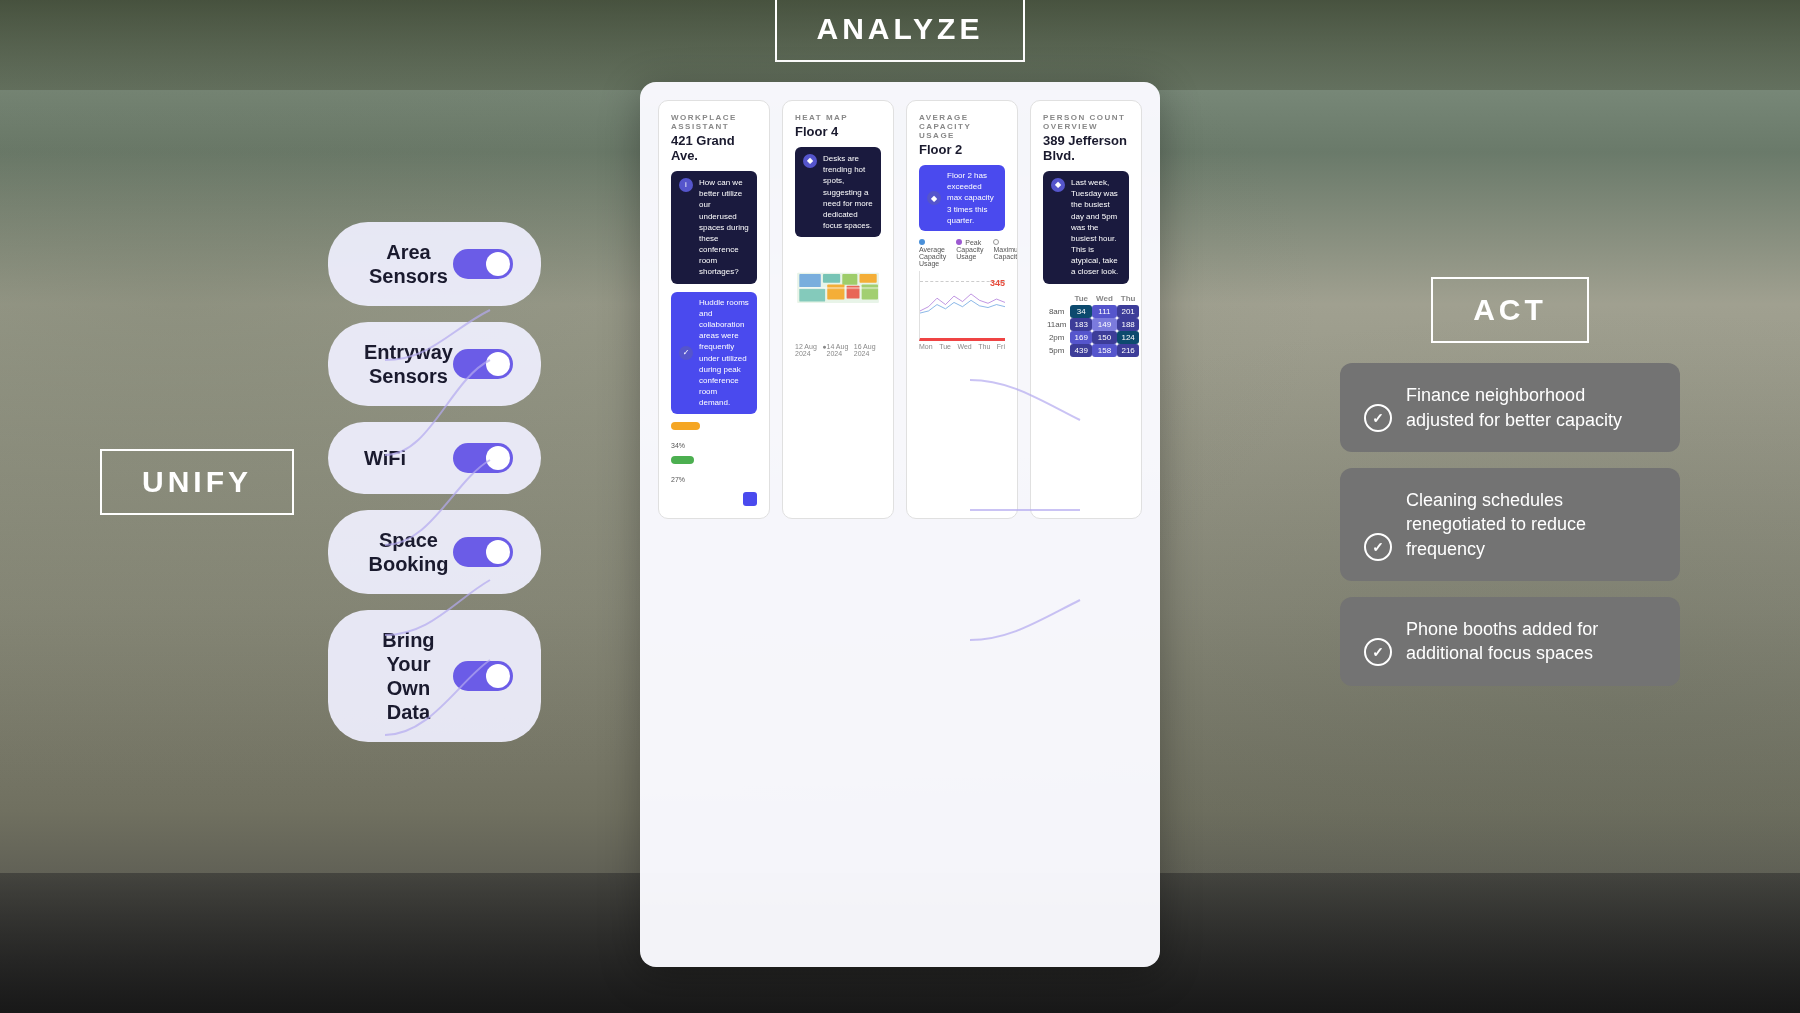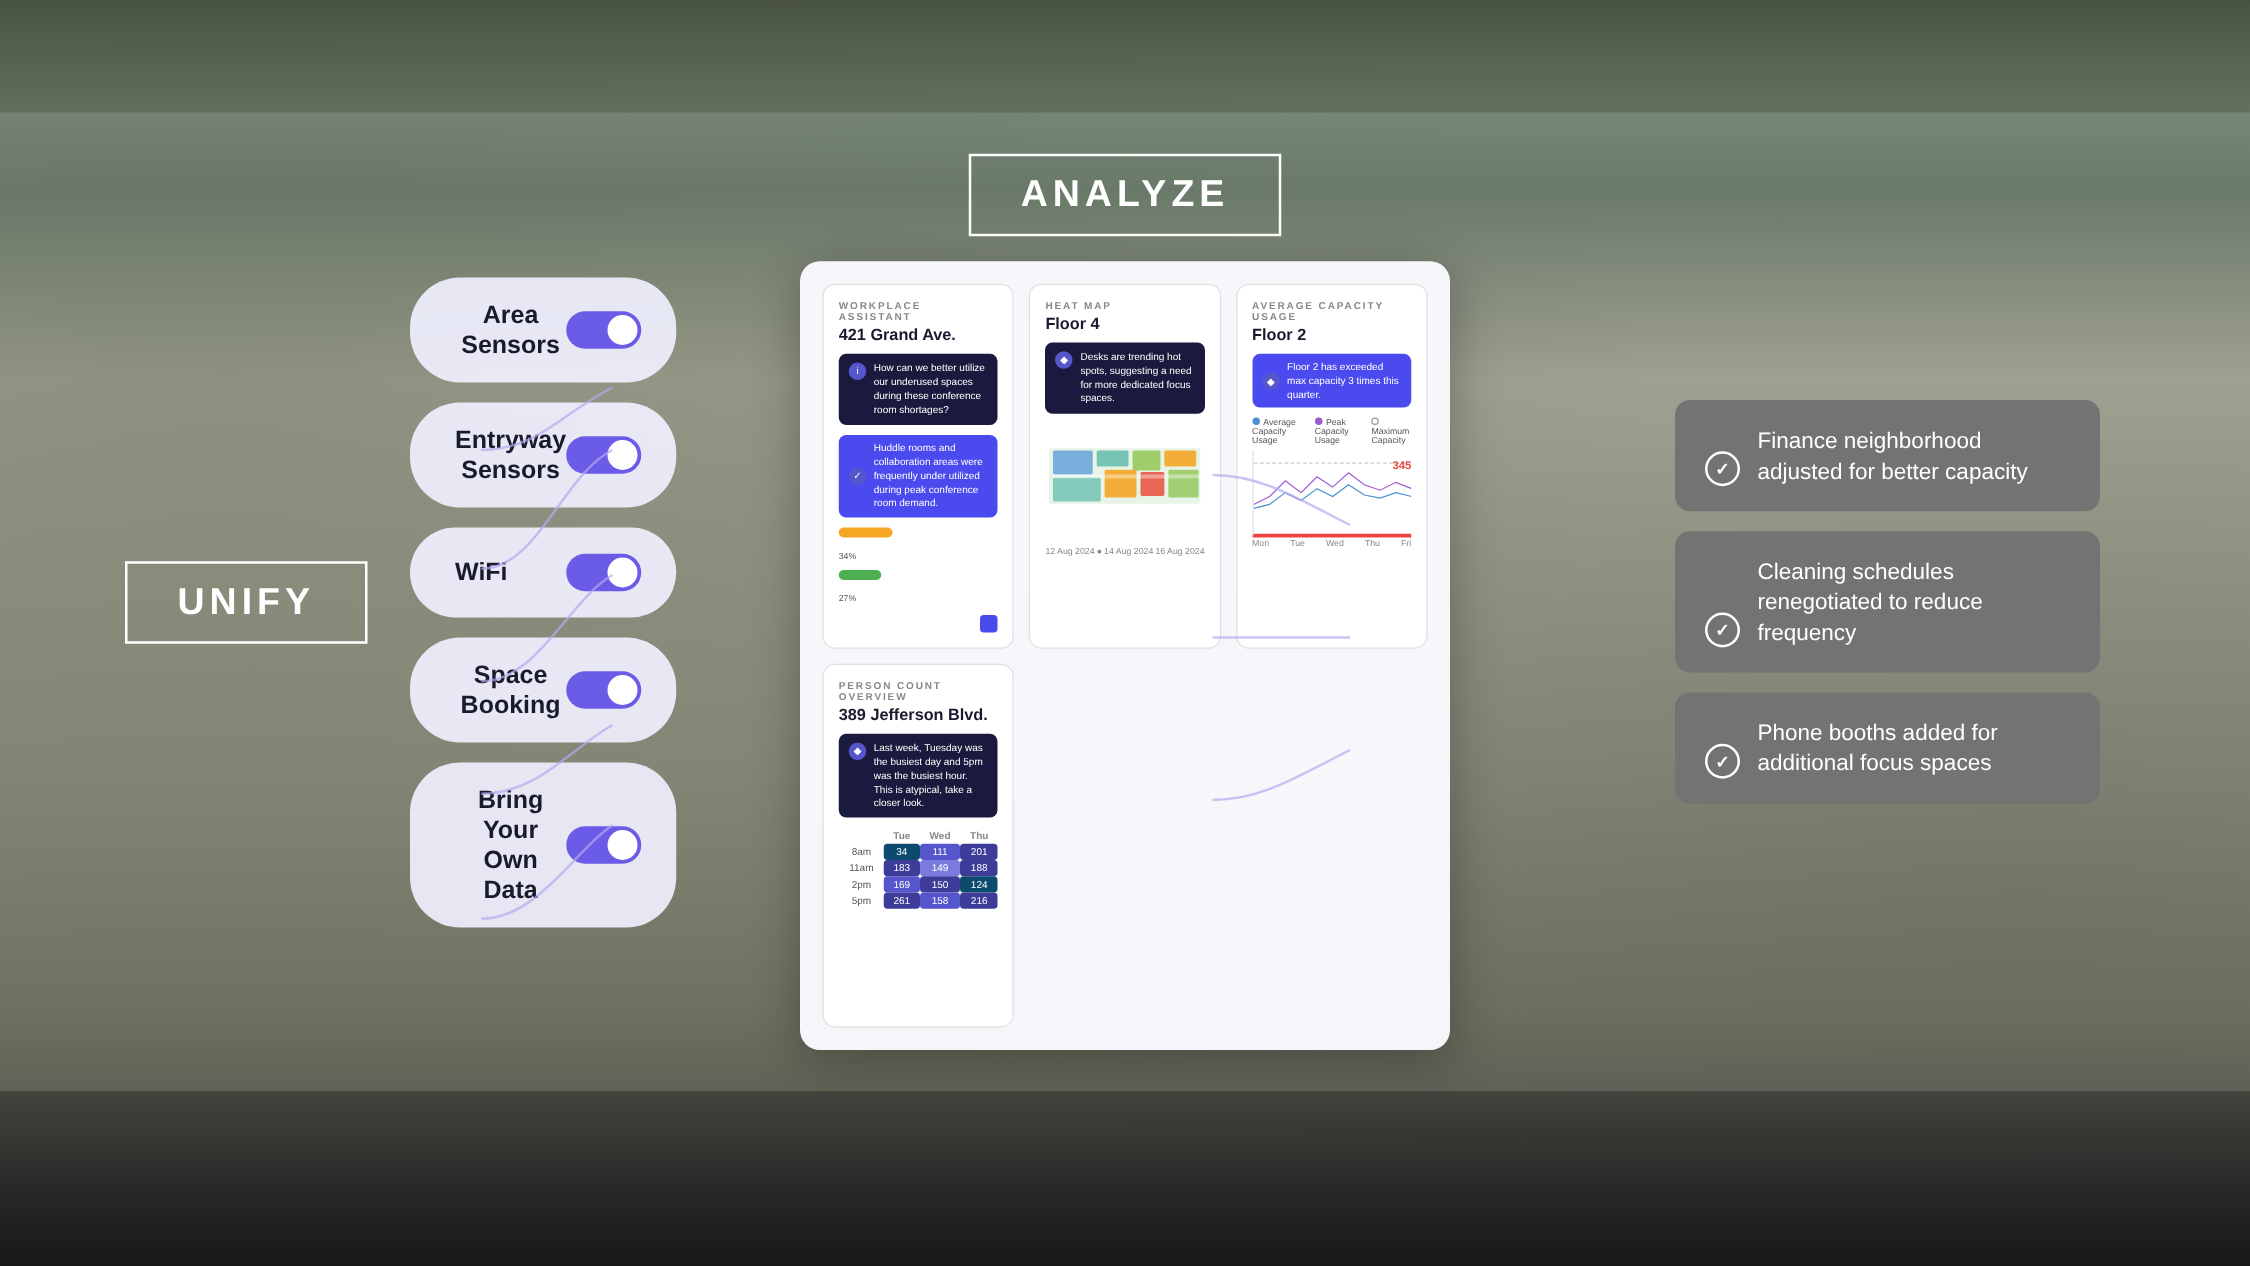--- a/index.html
+++ b/index.html
@@ -134,21 +134,21 @@
       gap: 20px;
       width: 584px;
     }
 
     .dashboard-panel {
       background: rgba(250,250,255,0.97);
       border-radius: 16px;
       padding: 18px;
       width: 520px;
       display: grid;
-      grid-template-columns: 1fr 1fr 1fr;
+      grid-template-columns: 1fr 1fr 1fr 1fr;
       grid-template-rows: 1fr 1fr;
       gap: 12px;
       box-shadow: 0 8px 40px rgba(0,0,0,0.3);
     }
 
     .widget {
       background: #fff;
       border-radius: 10px;
       border: 1px solid #e0e0e0;
       padding: 12px;
@@ -554,32 +554,33 @@
                 <td class="cell-purple-dark">188</td>
               </tr>
               <tr>
                 <td class="cell-time">2pm</td>
                 <td class="cell-purple-mid">169</td>
                 <td class="cell-purple-dark">150</td>
                 <td class="cell-blue">124</td>
               </tr>
               <tr>
                 <td class="cell-time">5pm</td>
-                <td class="cell-purple-dark">261</td>
+                <td class="cell-purple-dark">439</td>
                 <td class="cell-purple-mid">158</td>
                 <td class="cell-purple-dark">216</td>
               </tr>
             </tbody>
           </table>
         </div>
 
       </div>
     </div>
 
     <div class="col-act">
+      <div class="section-label">ACT</div>
 
       <div class="act-cards">
 
         <div class="act-card">
           <div class="act-check"></div>
           <span class="act-text">Finance neighborhood adjusted for better capacity</span>
         </div>
 
         <div class="act-card">
           <div class="act-check"></div>

